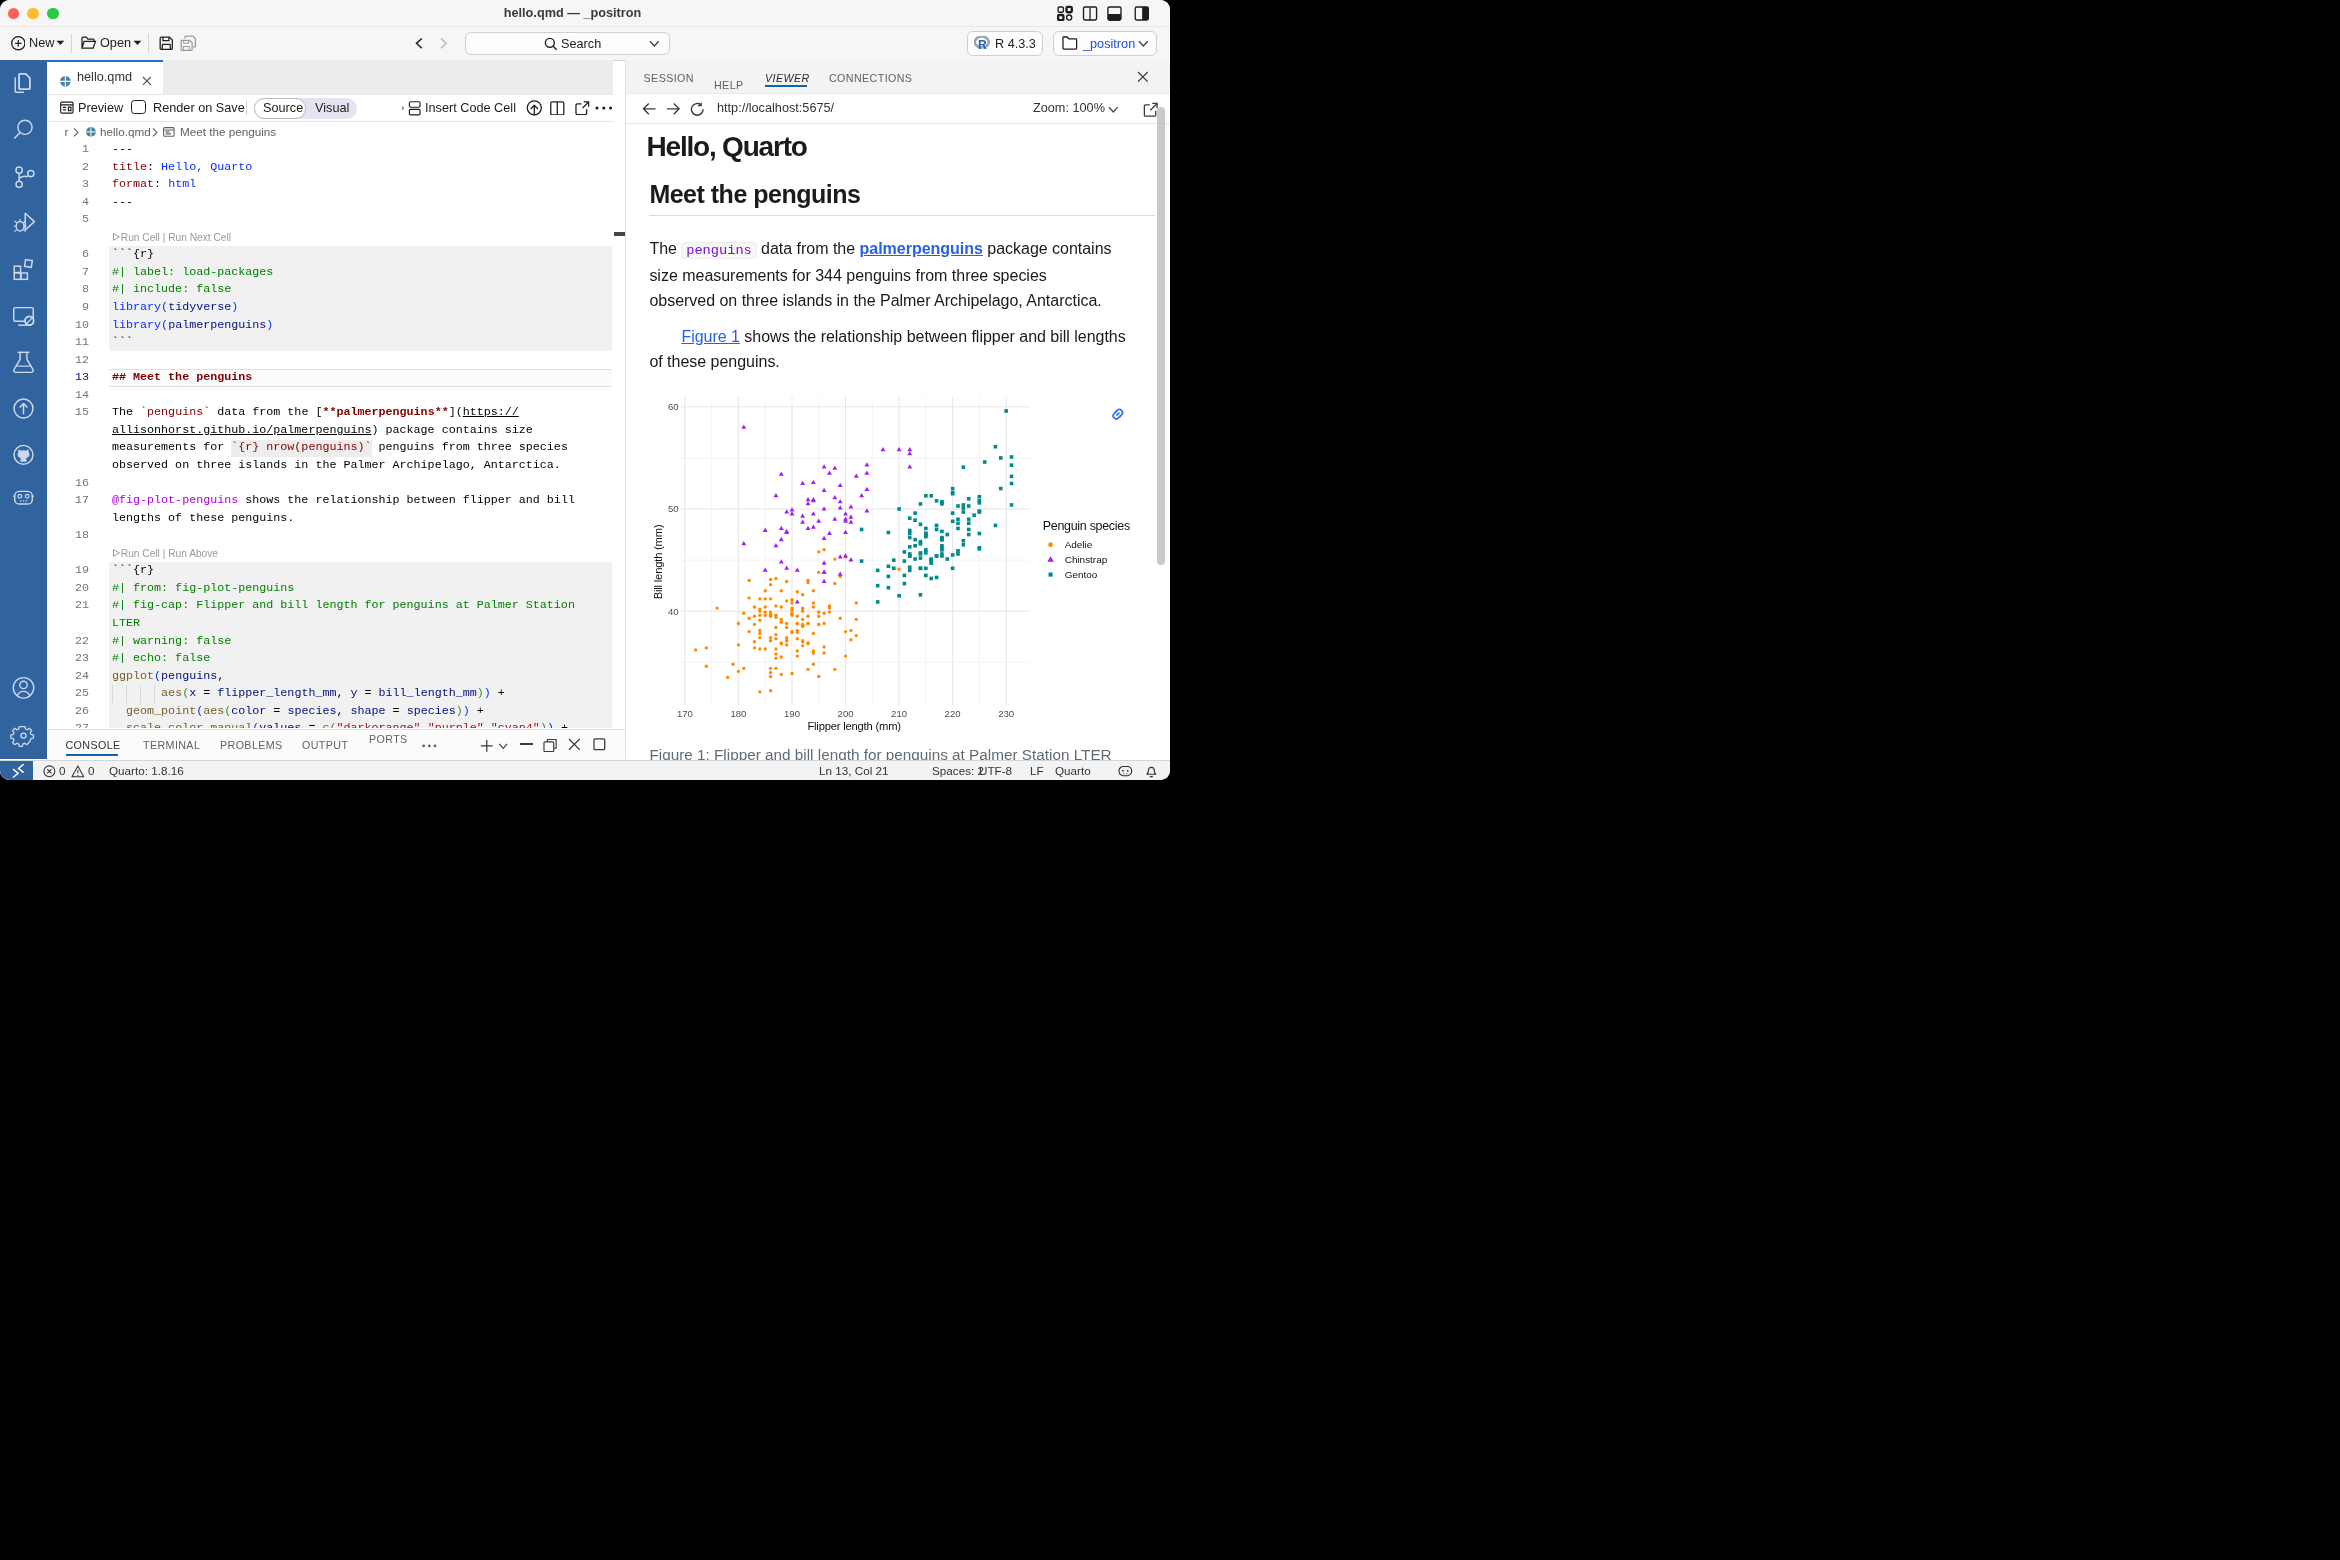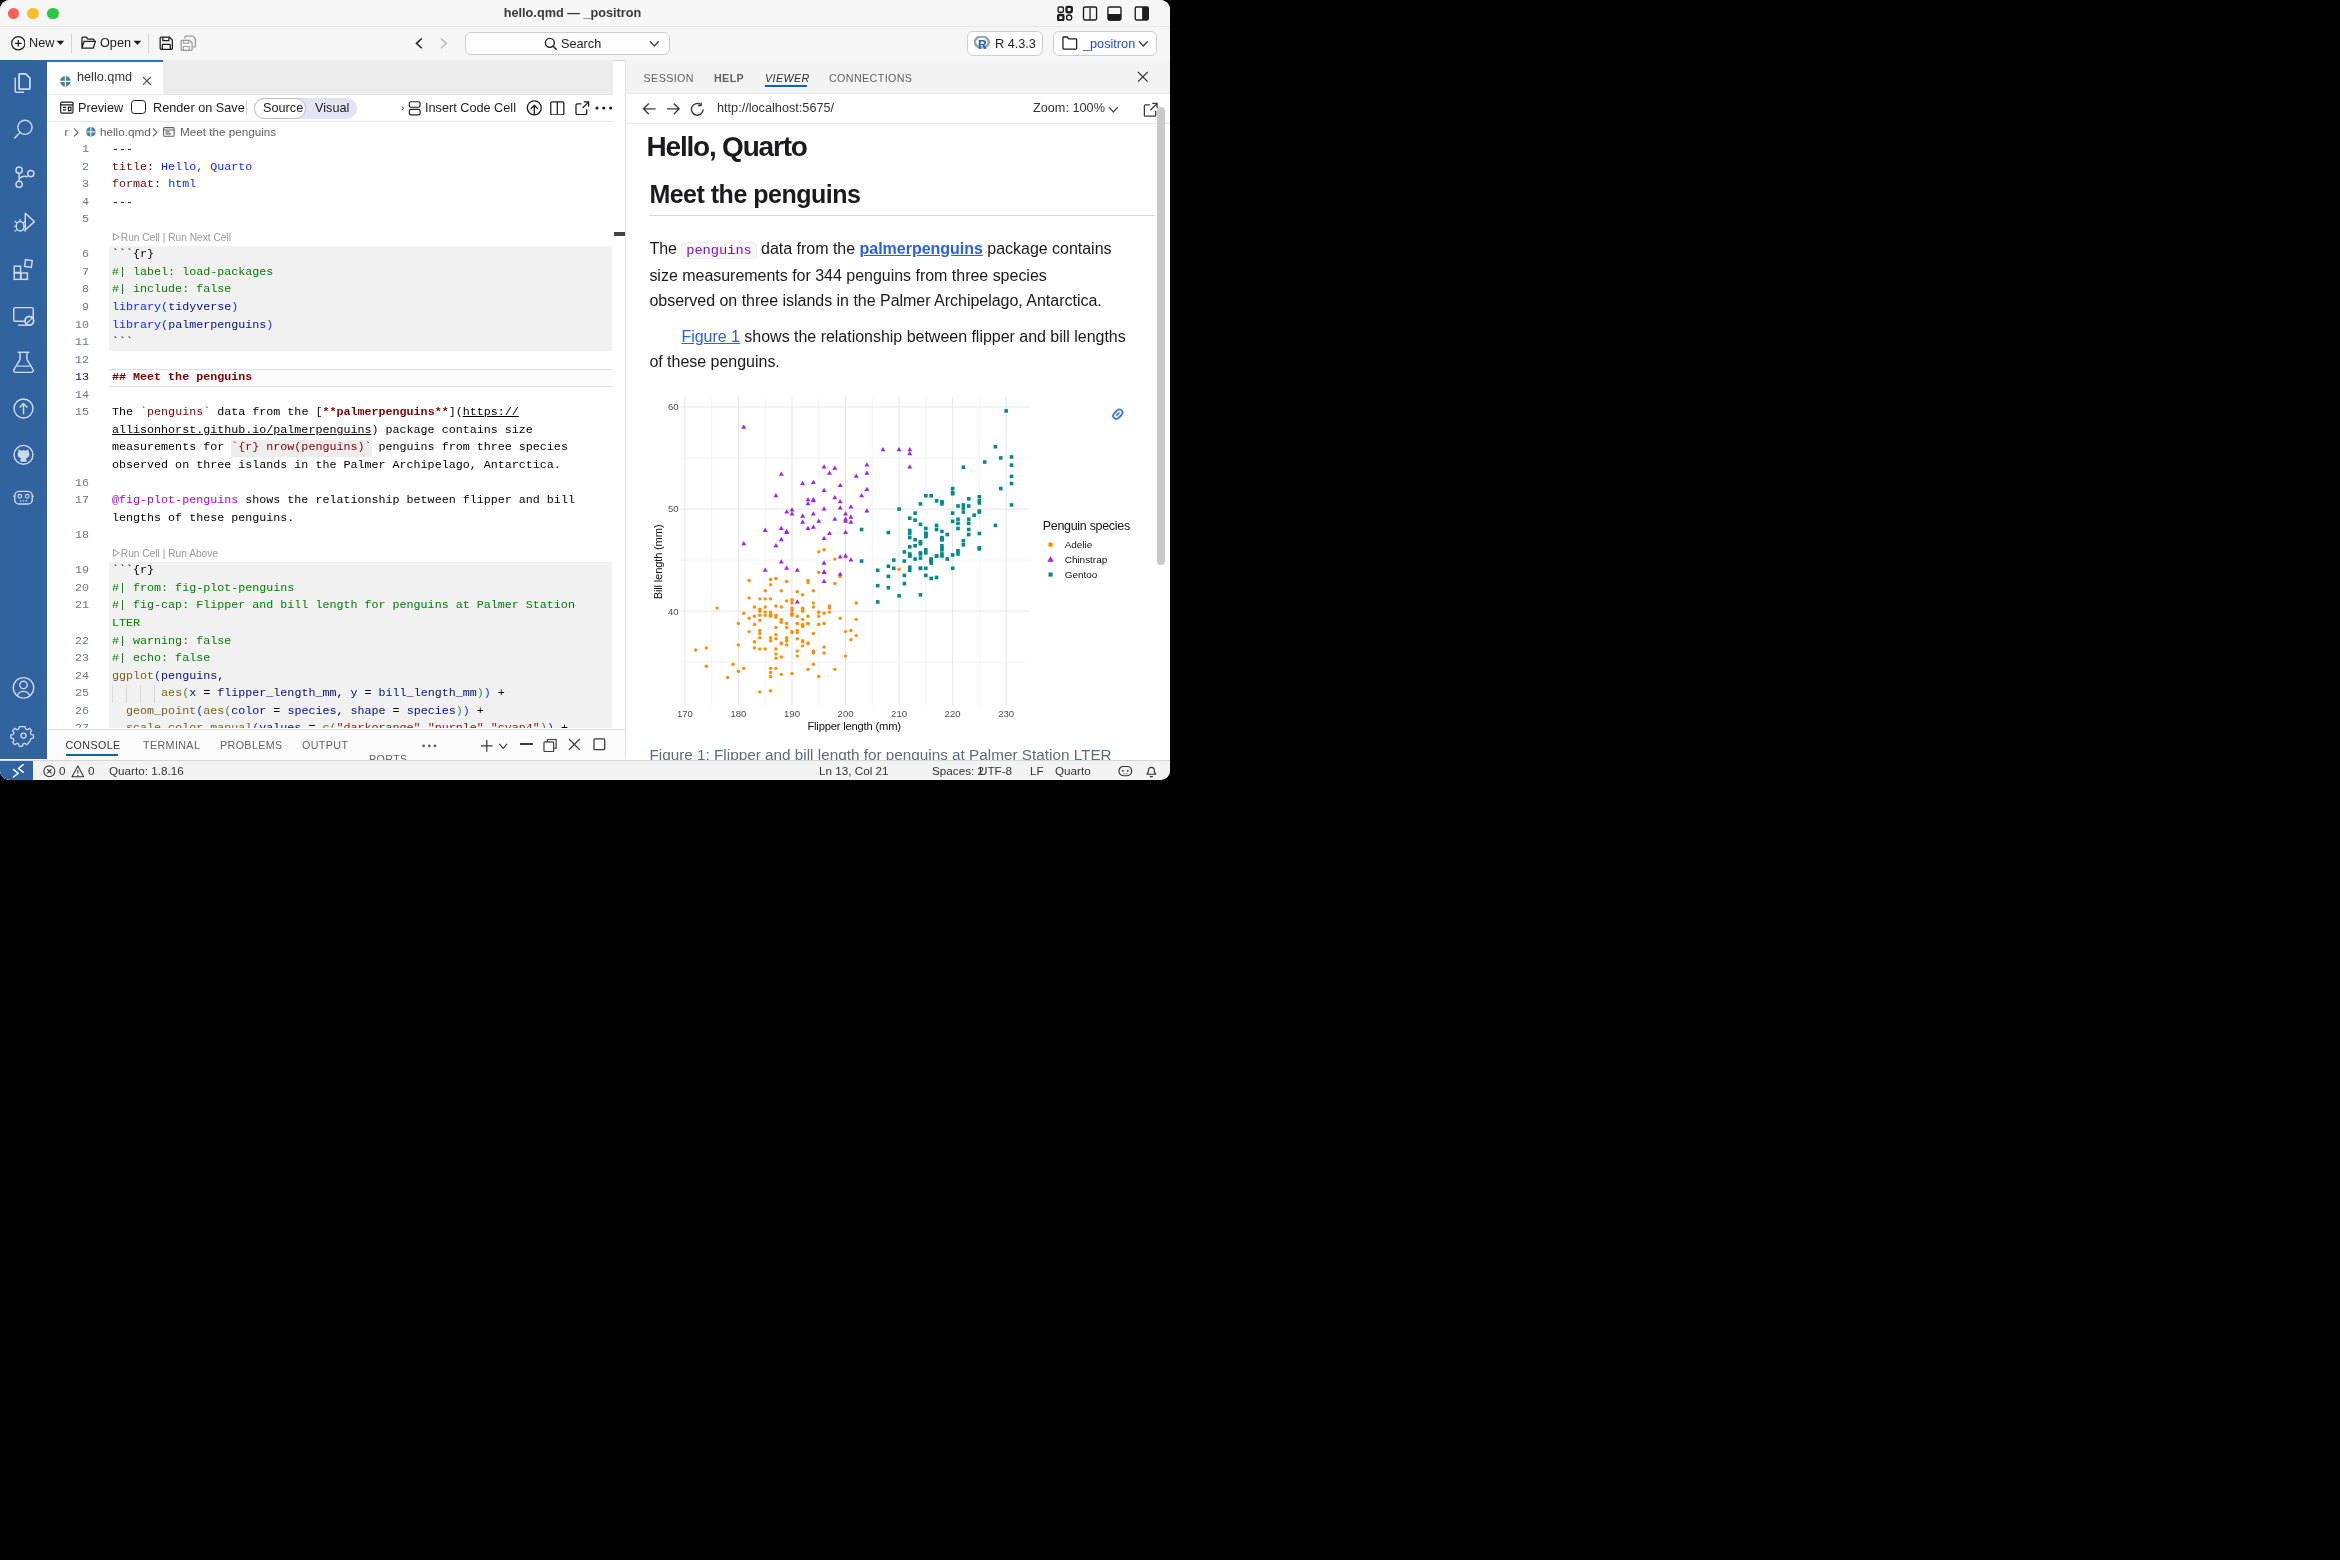--- a/index.html
+++ b/index.html
@@ -344,21 +344,21 @@
 
     <div class="abs" style="left:567px;top:91px;width:11.7px;height:3.9px;background:#444;"></div>
   </div>
 
   <div class="abs" id="panelrow" style="left:47px;top:729px;width:579px;height:31px;background:#fbfbfb;border-top:1px solid #e0e0e0;box-sizing:border-box;font-size:10.7px;letter-spacing:0.4px;color:#616161;">
     <span class="abs" style="left:18.5px;top:8.8px;color:#343434;">CONSOLE</span>
     <div class="abs" style="left:18.5px;top:24.4px;width:52px;height:1.5px;background:#0f64ae;"></div>
     <span class="abs" style="left:96px;top:8.8px;">TERMINAL</span>
     <span class="abs" style="left:173px;top:8.8px;">PROBLEMS</span>
     <span class="abs" style="left:255px;top:8.8px;">OUTPUT</span>
-    <span class="abs" style="left:322px;top:3px;margin-top:20px;">PORTS</span>
+    <span class="abs" style="left:322px;top:3px;">PORTS</span>
     <svg class="abs" style="left:375px;top:13.7px" width="14.6" height="3.9" viewBox="0 0 15 4">
         <circle cx="1.7" cy="2" r="1.4" fill="#616161"></circle>
         <circle cx="7.5" cy="2" r="1.4" fill="#616161"></circle>
         <circle cx="13.3" cy="2" r="1.4" fill="#616161"></circle>
       </svg>
     <svg class="abs" style="left:433px;top:8.8px" width="29" height="13.7" viewBox="0 0 30 14" fill="none" stroke="#3b3b3b" stroke-width="1.3">
       <path d="M7 1v12M1 7h12"></path>
         <path d="M20 5l4 4.5 4-4.5" stroke-width="1.2"></path>
       </svg>
     <div class="abs" style="left:473px;top:13px;width:12.7px;height:1.5px;background:#3b3b3b;"></div>
@@ -371,21 +371,21 @@
       </svg>
     <svg class="abs" style="left:546px;top:8.3px" width="12.7" height="12.7" viewBox="0 0 13 13" fill="none" stroke="#3b3b3b" stroke-width="1.3">
         <rect x="1" y="1" width="11" height="11" rx="1"></rect>
       </svg>
   </div>
 
   <div class="abs" style="left:625px;top:60px;width:1px;height:699px;background:#e0e0e0;"></div>
 
   <div class="abs" id="rp-tabs" style="left:626px;top:60px;width:544px;height:34px;background:#f3f3f3;border-bottom:1px solid #e9e9e9;box-sizing:border-box;font-size:10.7px;letter-spacing:0.4px;color:#616161;">
     <span class="abs" style="left:17.6px;top:11.7px;">SESSION</span>
-    <span class="abs" style="left:88px;top:12px;font-weight:bold;">HELP</span>
+    <span class="abs" style="left:88px;top:19px;">HELP</span>
     <span class="abs" style="left:139px;top:11.7px;color:#2c2c2c;font-style:italic;">VIEWER</span>
     <div class="abs" style="left:139px;top:25px;width:42px;height:1.5px;background:#0f64ae;"></div>
     <span class="abs" style="left:203px;top:11.7px;">CONNECTIONS</span>
     <svg class="abs" style="left:511px;top:10.7px" width="11.7" height="11.7" viewBox="0 0 12 12" stroke="#3b3b3b" stroke-width="1.2">
         <path d="M1 1l10 10M11 1L1 11"></path>
       </svg>
   </div>
   <div class="abs" id="rp-nav" style="left:626px;top:95px;width:544px;height:29px;background:#fff;border-bottom:1px solid #e5e5e5;box-sizing:border-box;">
     <svg class="abs" style="left:15.6px;top:7.3px" width="14.6" height="13.7" viewBox="0 0 15 14" fill="none" stroke="#3b3b3b" stroke-width="1.4">
         <path d="M14 7H1.5M7 1.5L1.5 7L7 12.5"></path>

